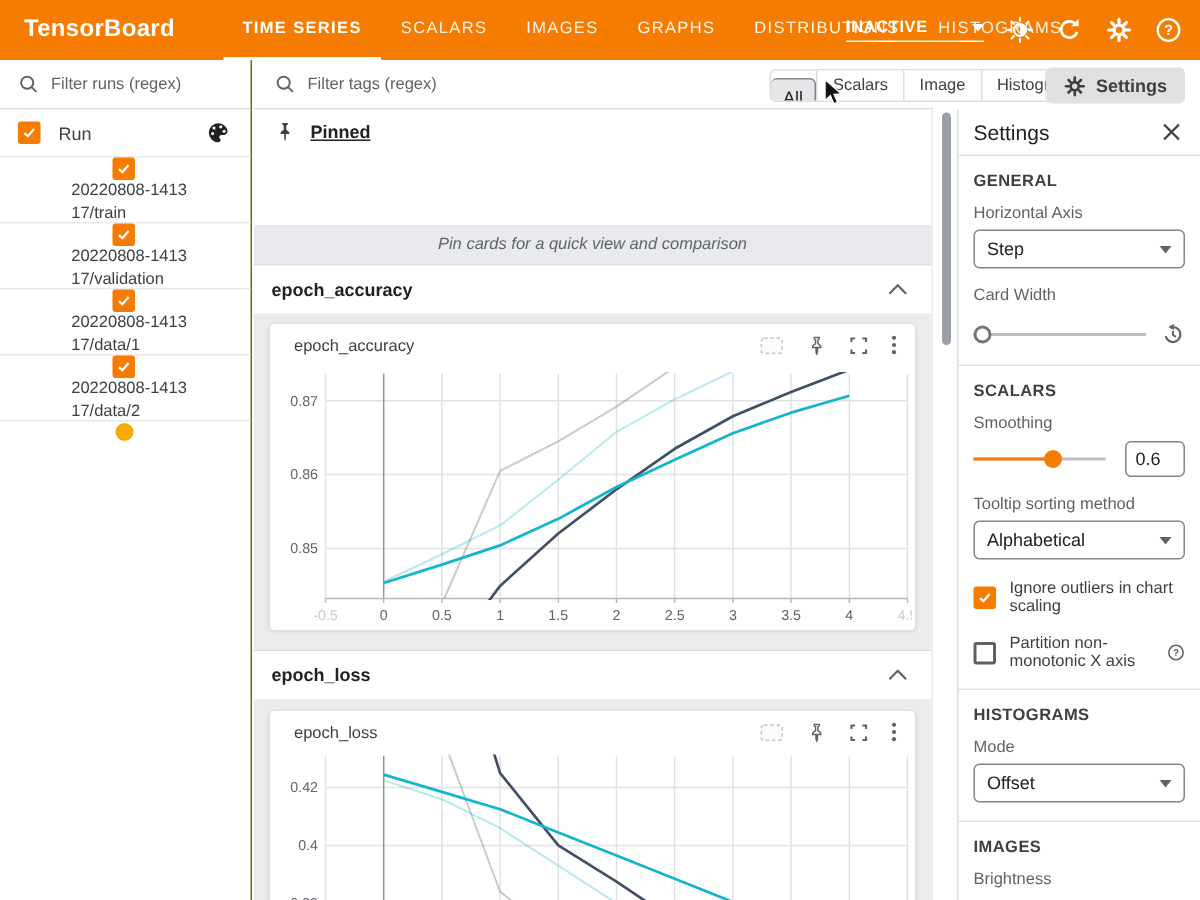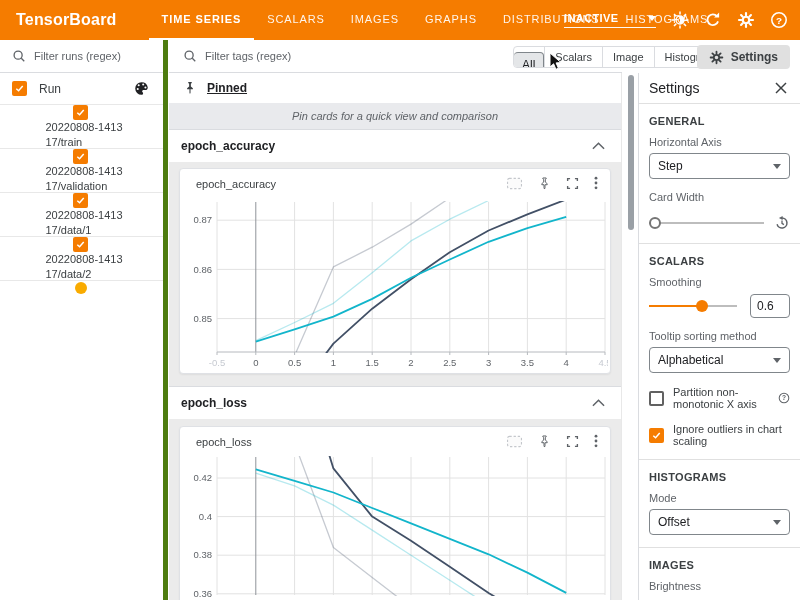--- a/index.html
+++ b/index.html
@@ -11,21 +11,21 @@
   .logo { margin-left:16px; font-size:16px; font-weight:bold; color:#fff; letter-spacing:.2px; }
   .tabs { display:flex; margin-left:32px; height:40px; align-items:stretch; }
   .tab { display:flex; align-items:center; padding:0 13px; color:rgba(255,255,255,.92); font-size:11px; letter-spacing:.9px; cursor:pointer; border-bottom:2px solid transparent; }
   .tab.active { color:#fff; font-weight:bold; border-bottom:2px solid #fff; }
   .hdr-right { position:absolute; right:12px; top:0; height:40px; display:flex; align-items:center; gap:15px; }
   .hdr-select { position:relative; width:92px; color:#fff; font-size:11px; font-weight:bold; letter-spacing:.4px; padding-bottom:3px; border-bottom:1px solid rgba(255,255,255,.95); display:flex; align-items:center; justify-content:space-between; cursor:pointer; }
   .caret-w { width:0; height:0; border-left:4px solid transparent; border-right:4px solid transparent; border-top:5px solid #fff; }
   .hicon { width:18px; height:18px; display:block; cursor:pointer; }
 
   
-  .sidebar { position:absolute; left:0; top:40px; width:168px; height:560px; background:#fff; border-right:5px solid #4d7c0f; }
+  .sidebar { position:absolute; left:0; top:40px; width:168px; height:560px; background:#fff; border-right:1px solid #4d7c0f; }
   .srch-row { height:33px; display:flex; align-items:center; padding-left:12px; gap:8px; border-bottom:1px solid #dadce0; }
   .srch-row input { border:none; outline:none; font-family:"Liberation Sans",sans-serif; font-size:11px; color:#3c4043; width:110px; background:transparent; }
   .srch-row input::placeholder { color:#5f6368; }
   .run-head { height:32px; display:flex; align-items:center; padding:0 14px 0 12px; border-bottom:1px solid #e8e8e8; }
   .run-head .lbl { margin-left:12px; font-size:12px; color:#3c4043; flex:1; }
   .run-row { height:44px; display:flex; align-items:center; padding:0 14px 0 12px; border-bottom:1px solid #e8e8e8;flex-direction:column; }
   .run-row .lbl { margin-left:12px; font-size:11px; line-height:1.35; color:#3c4043; width:82px; word-break:break-all; flex:1; }
   .dot { width:12px; height:12px; border-radius:50%; flex:none; }
 
   
@@ -42,21 +42,21 @@
   .tag-search input::placeholder { color:#5f6368; }
   .fgroup { position:absolute; left:344px; top:6px; height:22px; display:flex; border:1px solid #dadce0; border-radius:4px; overflow:hidden; background:#fff;text-align:right; }
   .fbtn { display:flex; align-items:center; padding:0 10px; font-size:11px; color:#3c4043; cursor:pointer; border-left:1px solid #dadce0; background:#fff; }
   .fbtn:first-child { border-left:none; }
   .fbtn.sel { background:#e4e6e8; }
   .settings-btn { position:absolute; right:10px; top:5px; height:24px; padding:0 12px; background:#e0e0e0; border-radius:4px; display:flex; align-items:center; gap:7px; font-size:12px; font-weight:bold; color:#3c4043; cursor:pointer; }
 
   .cards-col { position:absolute; left:0; top:33px; width:453px; height:527px; background:#fff; border-right:1px solid #e8e8e8; overflow:hidden; display:flex; flex-direction:column; }
   .pin-row { height:30px; flex:none; display:flex; align-items:center; padding-left:14px; gap:10px; }
   .pin-row .t { font-size:12px; font-weight:bold; color:#202124;text-decoration:underline; }
-  .notice { height:26px; flex:none; background:#e9eaed; display:flex; align-items:center; justify-content:center; font-size:11px; font-style:italic; color:#5f6368; }
+  .notice { height:26px; flex:none; background:#e9eaed; display:flex; align-items:center; justify-content:center; font-size:11px; font-style:italic; color:#5f6368;margin-top:47px; }
   .sec-head { height:33px; flex:none; border-top:1px solid #dadce0; background:#fff; display:flex; align-items:center; padding:0 16px 0 12px; }
   .sec-head .t { font-size:12px; font-weight:bold; color:#202124; flex:1; }
   .card-zone { flex:none; background:#ebebeb; position:relative; }
   .card-zone.z1 { height:224px; }
   .card-zone.z2 { flex:1; }
   .card { position:absolute; left:10px; width:432px; height:206px; background:#fff; border:1px solid #dfe1e5; border-radius:4px; box-shadow:0 1px 2px rgba(0,0,0,.06); }
   .z1 .card { top:6px; } .z2 .card { top:7px; }
   .card-title { position:absolute; left:16px; top:9px; font-size:11px; color:#3c4043; }
   .card-icons { position:absolute; right:12px; top:7px; display:flex; align-items:center; gap:15px; }
   .cicon { display:block; cursor:pointer; }
@@ -451,35 +451,35 @@
           <span class="thumb" style="left:60%"></span>
         </div>
         <input class="numbox" value="0.6" style="">
       </div>
       <div class="sp-lbl" style="margin-top:12px">Tooltip sorting method</div>
       <div class="sel">
         <span>Alphabetical</span>
         <span class="caret-g"></span>
       </div>
       <div class="cbx-row">
-        <span class="cb off"></span>
-        <span style="flex:1">Partition non-monotonic X axis</span>
-        <svg width="12" height="12" viewBox="0 0 20 20">
-          <circle cx="10" cy="10" r="8" fill="none" stroke="#5f6368" stroke-width="1.7"></circle>
-          <text x="10" y="14" text-anchor="middle" font-size="11" font-family="Liberation Sans, sans-serif" font-weight="bold" fill="#5f6368">?</text>
-        </svg>
-      </div>
-      <div class="cbx-row">
         <span class="cb">
           <svg viewBox="0 0 24 24">
               <path d="M5 12.5 L10 17 L19 6.5" stroke="#fff" stroke-width="3.2" fill="none"></path>
             </svg>
         </span>
         <span>Ignore outliers in chart scaling</span>
       </div>
+      <div class="cbx-row">
+        <span class="cb off"></span>
+        <span style="flex:1">Partition non-monotonic X axis</span>
+        <svg width="12" height="12" viewBox="0 0 20 20">
+          <circle cx="10" cy="10" r="8" fill="none" stroke="#5f6368" stroke-width="1.7"></circle>
+          <text x="10" y="14" text-anchor="middle" font-size="11" font-family="Liberation Sans, sans-serif" font-weight="bold" fill="#5f6368">?</text>
+        </svg>
+      </div>
       <div class="sp-div"></div>
 
       <div class="sp-h">HISTOGRAMS</div>
       <div class="sp-lbl">Mode</div>
       <div class="sel">
         <span>Offset</span>
         <span class="caret-g"></span>
       </div>
       <div class="sp-div"></div>
 

